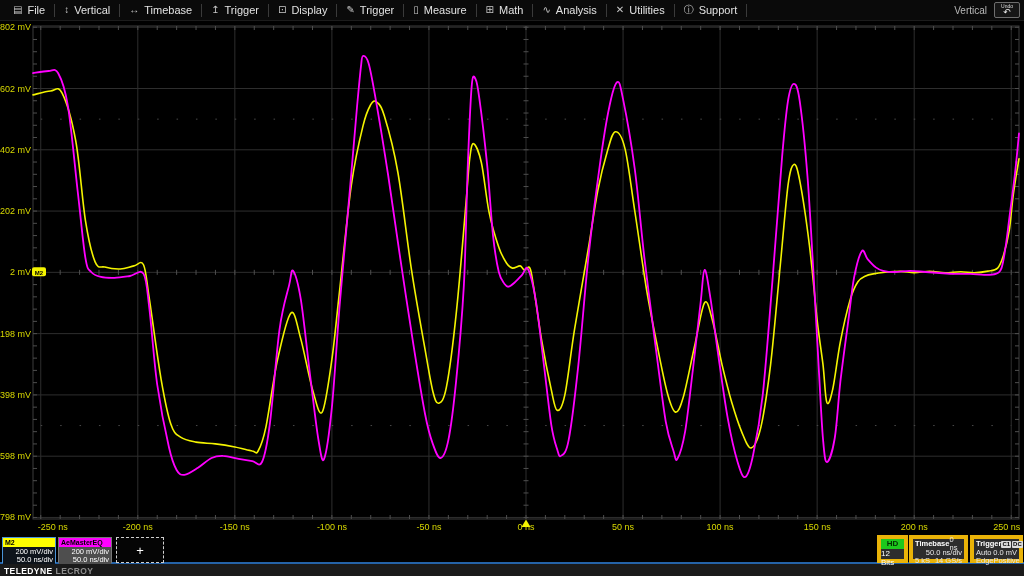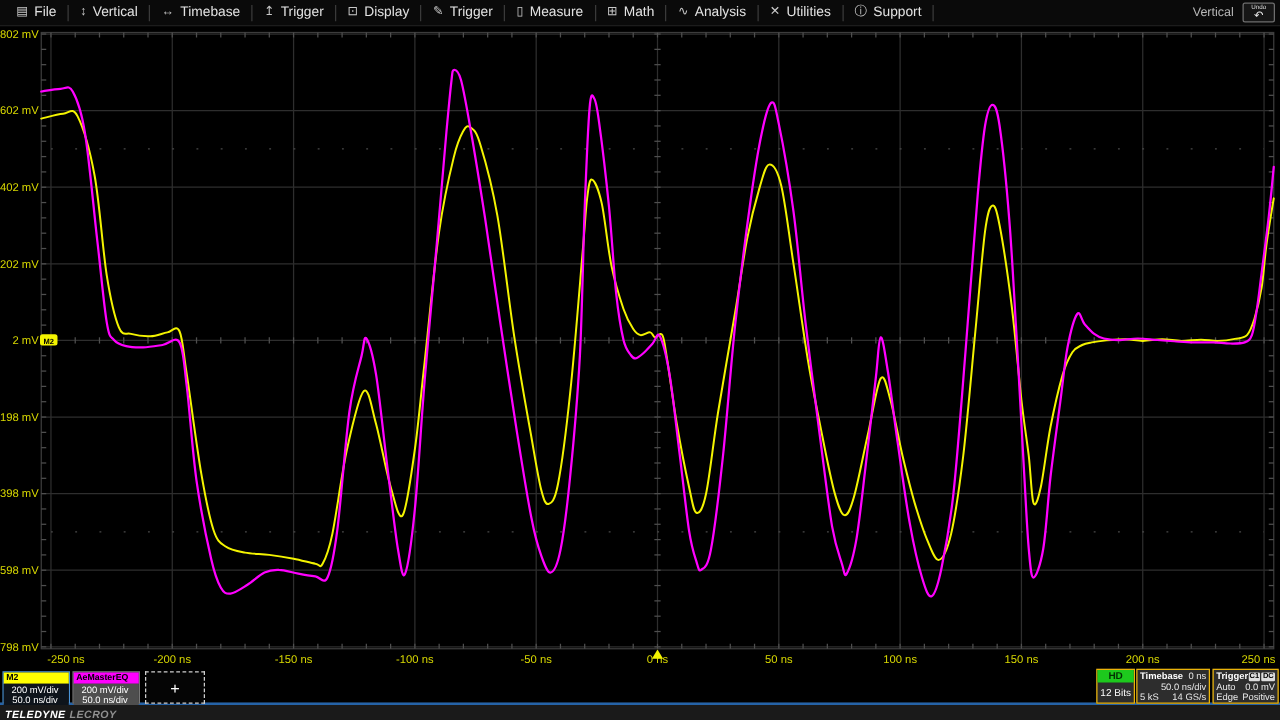--- a/index.html
+++ b/index.html
@@ -19,42 +19,42 @@
     padding:0;display:flex;flex-direction:column;align-items:center;justify-content:center;line-height:1;}
   .undo-txt{font-size:5px;color:#ddd;}
   .undo-ic{font-size:9px;color:#eee;margin-top:-1px;}
   
   #scope{position:absolute;left:0;top:0;z-index:1;}
   
   .trace-boxes{position:absolute;left:2px;top:537px;display:flex;gap:2px;z-index:5;}
   .tbox{width:54px;height:26px;box-sizing:border-box;border:1px solid #777;background:#2a2a2a;}
   .tbox.selected{border:1px solid #4a94d8;background:#0e141b;}
   .tbox-head{height:9px;font-size:7px;font-weight:bold;color:#000;padding-left:2px;line-height:9px;overflow:hidden;}
-  .tbox-body{display:flex;flex-direction:column;align-items:center;padding:1px 2px 0 0;}
+  .tbox-body{display:flex;flex-direction:column;align-items:flex-end;padding:1px 2px 0 0;}
   .tbox.selected .tbox-body{background:#0e141b;}
   .tbox:not(.selected) .tbox-body{background:#4e4e4e;}
   .tbox-body span{font-size:7.5px;color:#fff;line-height:8px;}
   .addbox{width:46px;height:24px;border:1px dashed #cfcfcf;background:#050505;display:flex;
     align-items:center;justify-content:center;color:#fff;font-size:13px;margin-left:2px;}
   
   .info-box{position:absolute;top:535px;height:28px;box-sizing:border-box;background:#2d2d2d;
-    border:1px solid #eab308;z-index:5;color:#e8e8e8;font-size:7.5px;}
+    border:4px solid #eab308;z-index:5;color:#e8e8e8;font-size:7.5px;}
   .hd-box{left:877px;width:31px;display:flex;flex-direction:column;}
   .hd-head{height:10px;font-weight:bold;font-size:8px;color:#033003;text-align:center;line-height:10px;}
   .hd-body{flex:1;display:flex;align-items:center;justify-content:center;font-size:8px;color:#fff;}
   .tb-box{left:909px;width:59px;padding:1px 2px;}
   .trig-box{left:970px;width:53px;padding:1px 2px;}
   .ib-row{display:flex;justify-content:space-between;align-items:center;line-height:8.5px;height:8.5px;}
   .ib-title{font-weight:bold;color:#fff;}
   .badges{display:flex;gap:1px;}
   .badge{background:#dcdcdc;color:#000;font-size:6px;font-weight:bold;padding:0 1px;border-radius:1px;line-height:7px;}
   
   .bottom-strip{position:absolute;left:0;top:562px;width:1024px;height:14px;background:#1a1a1a;
     border-top:2px solid #2563a8;z-index:4;display:flex;align-items:center;}
-  .logo{margin-left:4px;font-size:8.5px;letter-spacing:0.4px;font-style:italic;}
+  .logo{margin-left:4px;font-size:8.5px;letter-spacing:0.4px;}
   .logo-primary{color:#fff;font-weight:bold;}
   .logo-secondary{color:#8f8f8f;font-weight:bold;margin-left:3px;}
 </style>
 </head>
 <body>
 
 <div class="screen">
 
   <svg id="scope" width="1024" height="576">
       <g>

